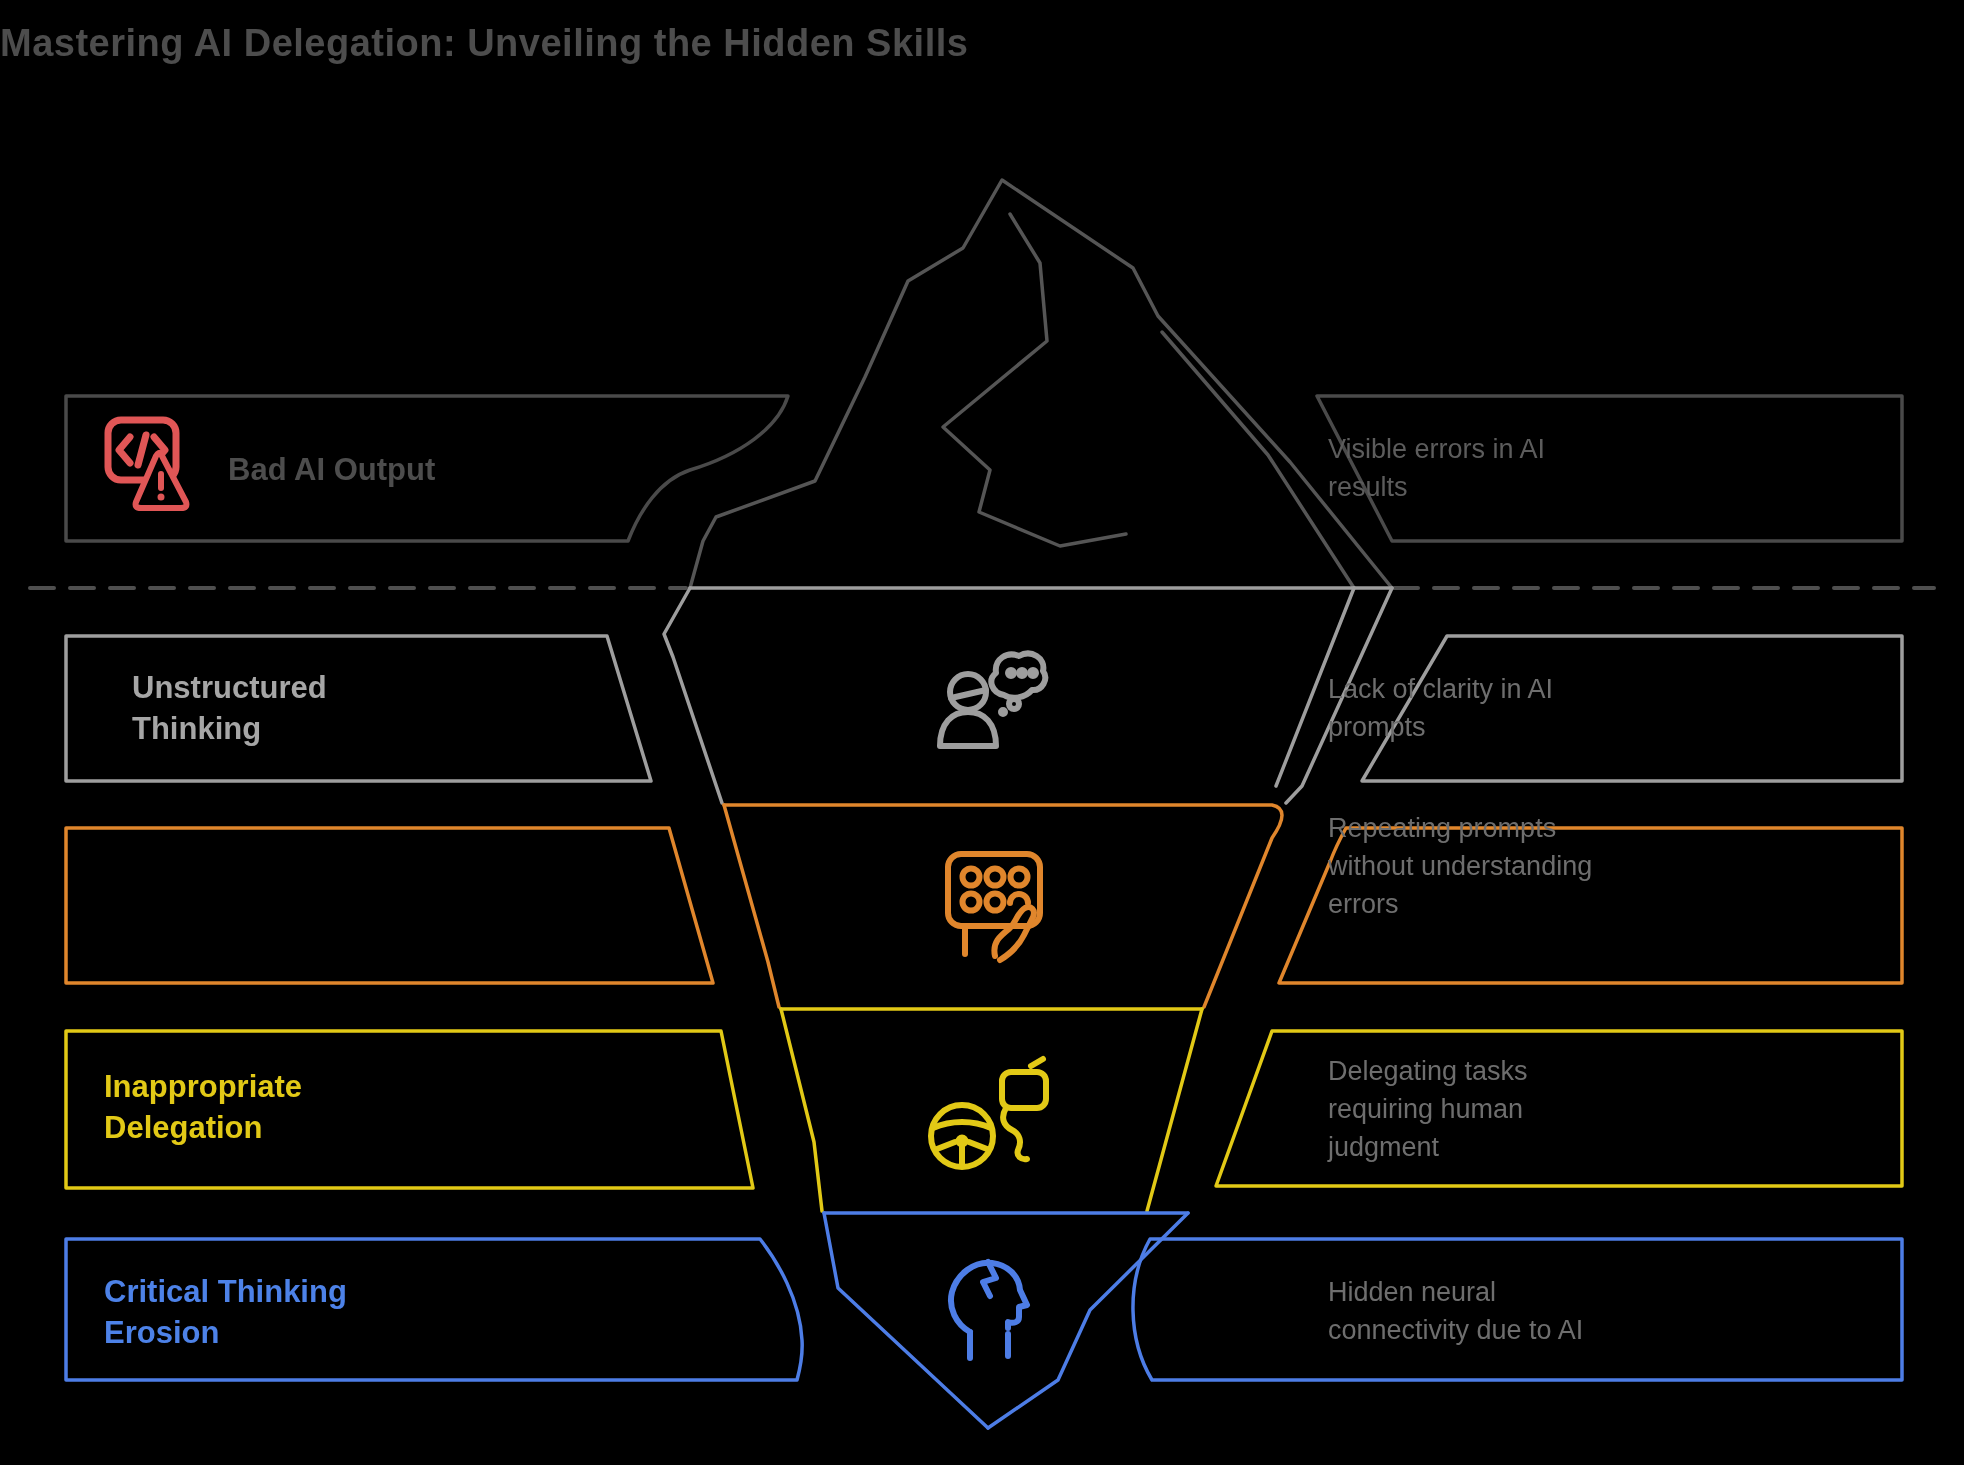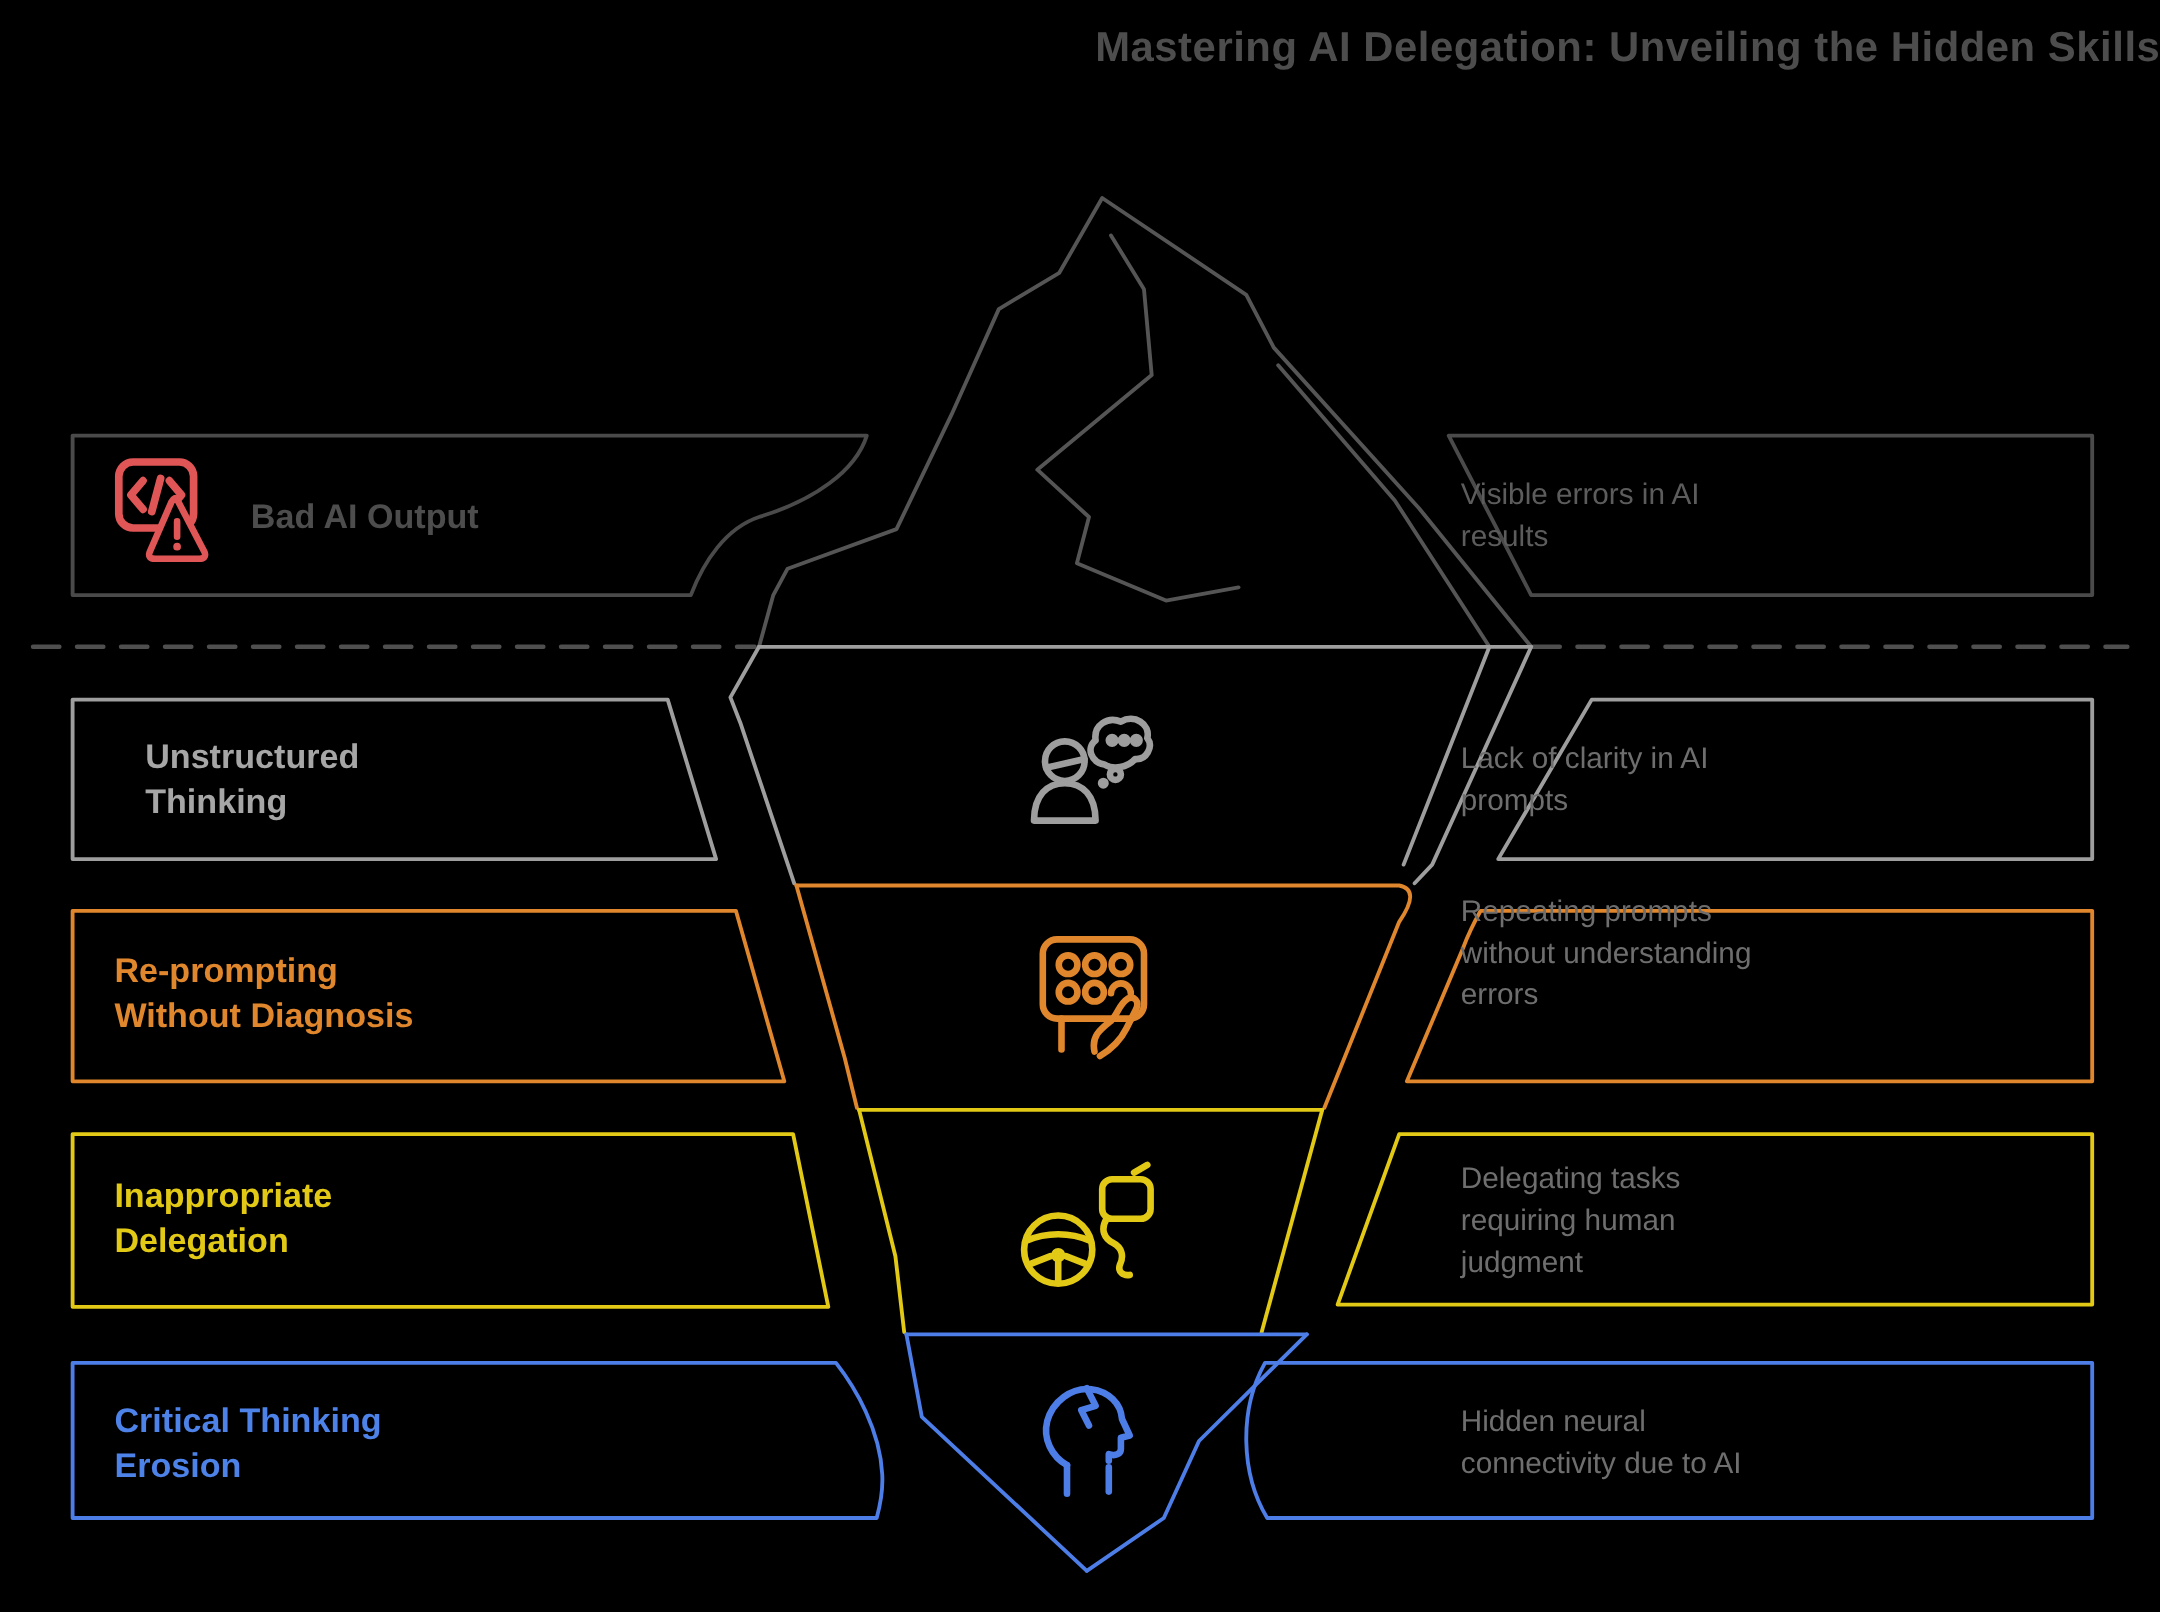--- a/index.html
+++ b/index.html
@@ -1,19 +1,19 @@
 <!DOCTYPE html>
 <html><head>
 <meta charset="utf-8">
 <style>
   html,body{margin:0;padding:0;background:#000;}
   .stage{position:relative;width:1964px;height:1465px;background:#000000;
          font-family:"Liberation Sans",sans-serif;overflow:hidden;}
   .stage svg.scene{position:absolute;left:0;top:0;}
-  .page-title{position:absolute;left:0;top:22px;width:100%;text-align:right;
+  .page-title{position:absolute;left:0;top:22px;width:100%;text-align:left;
       font-size:38px;font-weight:bold;color:#4d4d4d;letter-spacing:.5px;}
   .left-label{position:absolute;font-weight:bold;font-size:31px;line-height:41px;
       white-space:pre-line;}
   .left-label.r1{left:228px;top:449px;color:#4d4d4d;}
   .left-label.r2{left:104px;top:667px;color:#a6a6a6;margin-left:28px;}
   .left-label.r3{left:104px;top:862px;color:#e0862c;}
   .left-label.r4{left:104px;top:1066px;color:#e2c916;}
   .left-label.r5{left:104px;top:1271px;color:#4d82e8;}
   .right-text{position:absolute;right:96px;width:540px;text-align:left;
       font-size:27px;line-height:38px;color:#6e6e6e;white-space:pre-line;}
@@ -143,22 +143,20 @@
       <path d="M34,84 C20,76 12,60 16,44 C21,26 38,13 56,15 C72,17 83,28 84,42 L91,57 L83,59 L83,69 C83,74 78,76 72,74 L72,80"></path>
       <path d="M34,84 V110"></path>
       <path d="M72,86 V108"></path>
       <path d="M52,14 L60,30 L47,34 L54,48"></path>
     </g>
   </svg>
 
   <div class="left-label r1">Bad AI Output</div>
   <div class="left-label r2">Unstructured
 Thinking</div>
-  <div class="left-label r3">Re-prompting
-Without Diagnosis</div>
   <div class="left-label r4">Inappropriate
 Delegation</div>
   <div class="left-label r5">Critical Thinking
 Erosion</div>
 
   <div class="right-text r1">Visible errors in AI
 results</div>
   <div class="right-text r2">Lack of clarity in AI
 prompts</div>
   <div class="right-text r3">Repeating prompts

